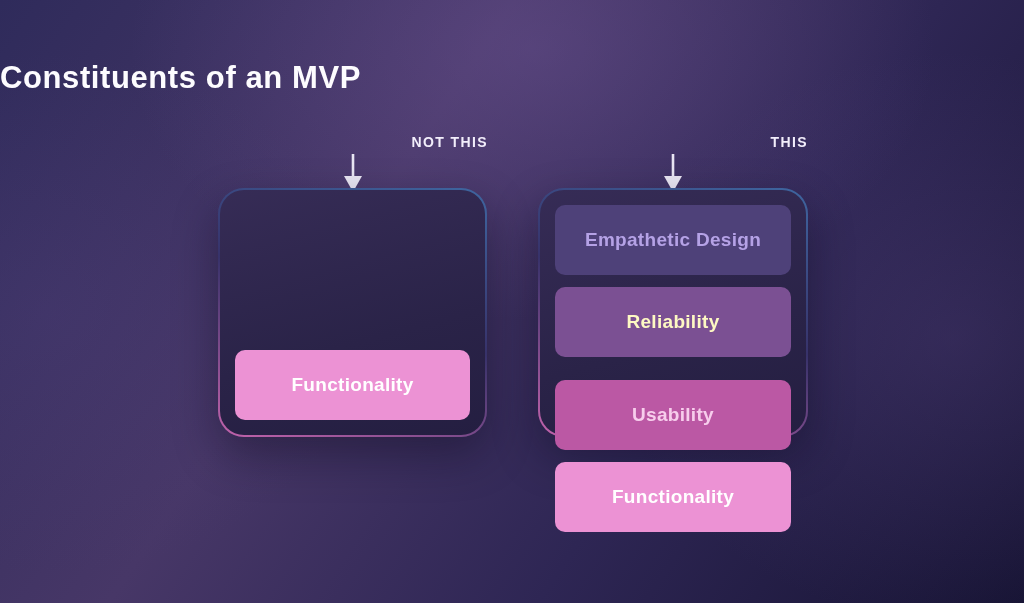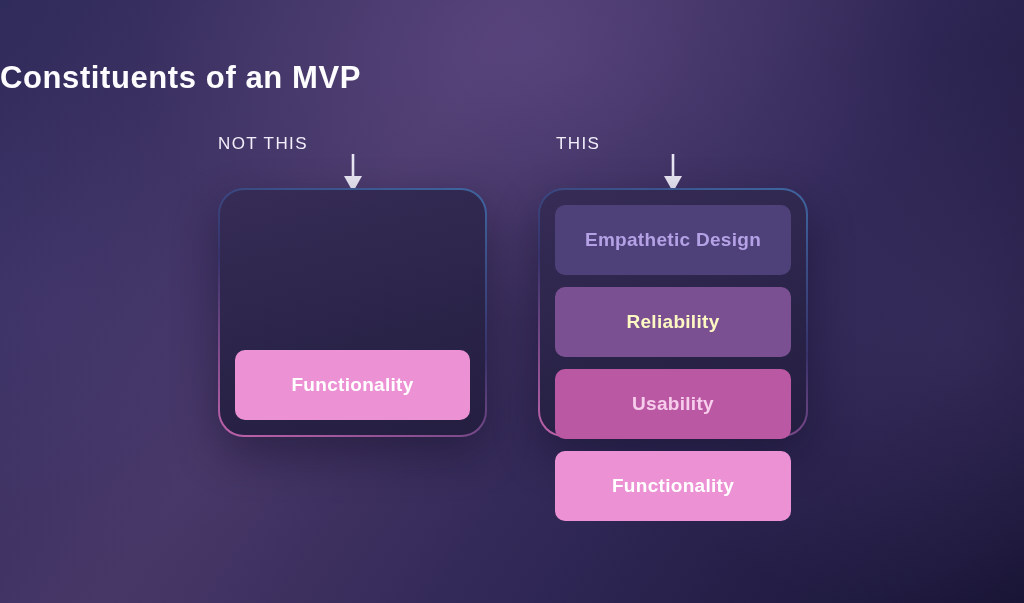--- a/index.html
+++ b/index.html
@@ -27,28 +27,28 @@
     text-align: left;
     color: #fdfcff;
     font-size: 31px;
     font-weight: 800;
     letter-spacing: 0.6px;
   }
   .col-label {
     position: absolute;
     top: 134px;
     width: 270px;
-    text-align: left;
+    text-align: right;
     color: #f2eefb;
-    font-size: 17px;
-    font-weight: 400;
+    font-size: 14px;
+    font-weight: 700;
     letter-spacing: 1.4px;
   }
   .col-label.left  { left: 218px; }
-  .col-label.right { left: 556px; }
+  .col-label.right { left: 538px; }
   .down-arrow {
     position: absolute;
     top: 154px;
     width: 26px;
     height: 38px;
   }
   .down-arrow.left  { left: 340px; }
   .down-arrow.right { left: 660px; }
   .panel-frame {
     position: absolute;
@@ -113,18 +113,18 @@
   <div class="panel-frame left">
     <div class="panel-inner bottom-anchored">
       <div class="tile" style="background-color: rgb(236, 146, 212); color: rgb(255, 255, 255);">Functionality</div>
     </div>
   </div>
 
   <div class="panel-frame right">
     <div class="panel-inner">
       <div class="tile" style="background-color: rgb(78, 65, 121); color: rgb(181, 162, 230);">Empathetic Design</div>
       <div class="tile" style="background-color: rgb(123, 80, 147); color: #fef9c3;">Reliability</div>
-      <div class="tile" style="background-color: rgb(187, 88, 164); color: rgb(247, 205, 236);">Usability</div>
+      <div class="tile" style="background-color: rgb(187, 88, 164); color: rgb(247, 205, 236); margin-top: 11px;">Usability</div>
       <div class="tile" style="background-color: rgb(236, 146, 212); color: rgb(255, 255, 255);">Functionality</div>
     </div>
   </div>
 
 </div>
 
 </body></html>

